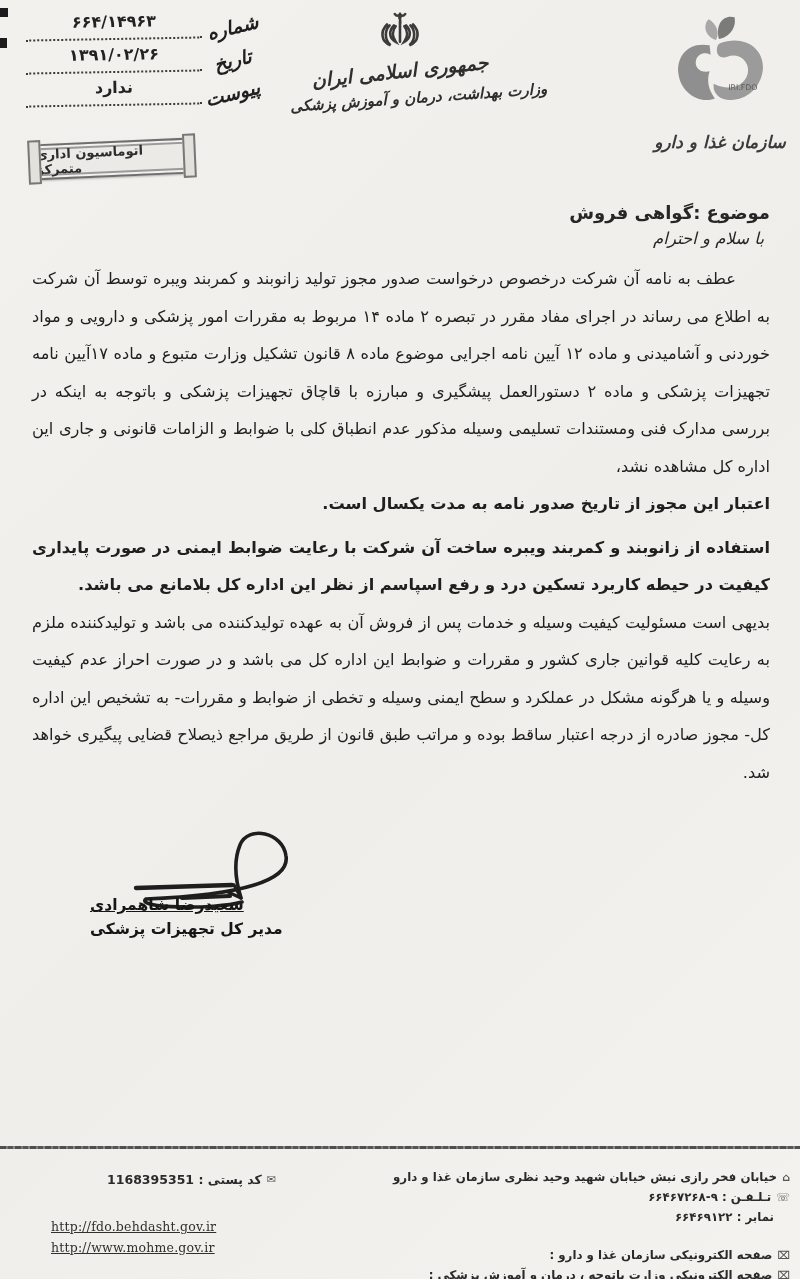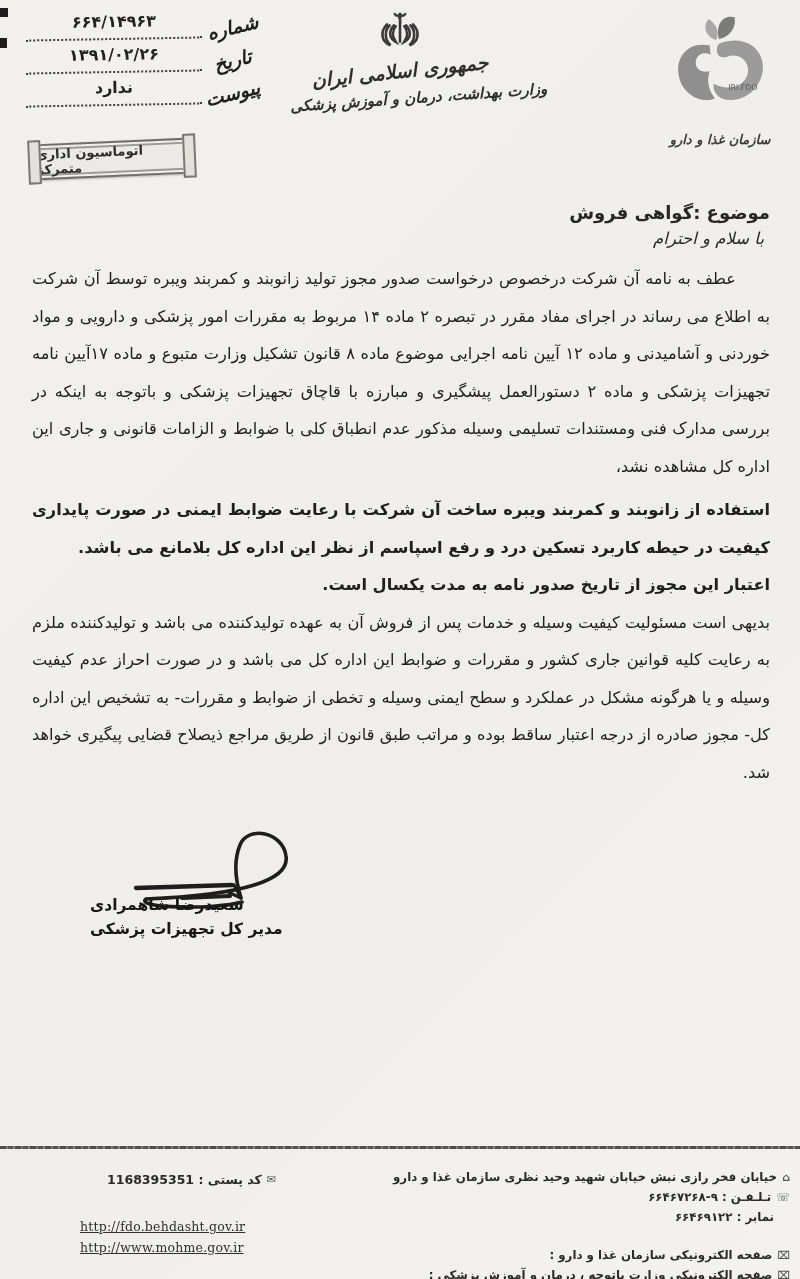--- a/index.html
+++ b/index.html
@@ -56,21 +56,21 @@
   }
   .gov-line2{
     font-family:"DejaVu Serif",serif;font-style:italic;font-weight:bold;
     font-size:15px;color:#2e2e2e;transform:rotate(-4deg);margin-top:8px;white-space:nowrap;
   }
 
   
   .fdo-block{position:absolute;top:10px;left:653px;width:134px;text-align:center;}
   .fdo-caption{
     font-family:"DejaVu Serif",serif;font-style:italic;font-weight:bold;
-    font-size:13px;color:#3b3b3b;margin-top:14px;
+    font-size:17px;color:#3b3b3b;margin-top:14px;
   }
 
   
   .letter-body{
     position:absolute;top:202px;right:30px;left:32px;
     direction:rtl;text-align:right;
   }
   .addressee{font-size:17.5px;font-weight:bold;margin:0 0 30px 0;}
   .subject{font-size:18px;font-weight:bold;margin:0 0 6px 0;}
   .greeting{
@@ -81,39 +81,39 @@
   .para.indent{text-indent:34px;}
   .para.bold{font-weight:bold;}
   .p2{margin-top:6px;}
   .p3{margin-top:0;}
 
   
   .signature-block{position:absolute;top:812px;left:66px;width:250px;}
   .signature-svg{position:absolute;top:0;left:28px;}
   .sig-name{
     position:absolute;top:84px;left:24px;width:220px;
-    direction:rtl;text-align:left;font-size:15.5px;font-weight:bold;color:#161616;
+    direction:rtl;text-align:left;font-size:15.5px;font-weight:bold;color:#161616;text-decoration:underline;
   }
   .sig-title{
     position:absolute;top:108px;left:24px;width:226px;
     direction:rtl;text-align:left;font-size:15.5px;font-weight:bold;color:#161616;
   }
 
   
   .separator{
     position:absolute;top:1146px;left:0;width:800px;height:3px;
     background:repeating-linear-gradient(90deg,#3d3d3d 0 6px,#6f6f6f 6px 8px,#454545 8px 13px,#7d7d7d 13px 15px);
     opacity:.9;
   }
 
   
   .footer-left{position:absolute;top:1172px;left:36px;width:240px;}
   .postal-row{direction:rtl;display:flex;align-items:center;gap:5px;font-size:12.5px;font-weight:bold;color:#2a2a2a;}
   .footer-icon{font-size:11px;color:#555;flex:0 0 auto;}
-  .urls{margin-top:32px;margin-left:44px;}
+  .urls{margin-top:32px;margin-left:15px;}
   .url-line{
     font-family:"DejaVu Serif",serif;font-size:12.5px;color:#30302f;
     text-decoration:underline;margin-bottom:6px;letter-spacing:.2px;
   }
 
   .footer-right{position:absolute;top:1170px;left:418px;width:372px;direction:rtl;}
   .fr-row{display:flex;align-items:center;gap:5px;justify-content:flex-start;
     font-size:11.8px;font-weight:bold;color:#2a2a2a;margin-bottom:6px;white-space:nowrap;}
   .fr-row.fax{padding-right:16px;margin-bottom:24px;}
 </style>
@@ -168,22 +168,22 @@
       <path d="M46 29 C36 26 33 15 39 9 C47 13 50 23 46 29 Z" fill="#a8a8a8"></path>
       <text x="58" y="77" font-size="7.5" fill="#5a5a5a" font-family="DejaVu Sans, sans-serif">IRI.FDO</text>
     </svg>
     <div class="fdo-caption">سازمان غذا و دارو</div>
   </div>
 
   <div class="letter-body">
     <div class="subject">موضوع :گواهی فروش</div>
     <div class="greeting">با سلام و احترام</div>
     <p class="para indent">عطف به نامه آن شرکت درخصوص درخواست صدور مجوز تولید زانوبند و کمربند ویبره توسط آن شرکت به اطلاع می رساند در اجرای مفاد مقرر در تبصره ۲ ماده ۱۴ مربوط به مقررات امور پزشکی و دارویی و مواد خوردنی و آشامیدنی و ماده ۱۲ آیین نامه اجرایی موضوع ماده ۸ قانون تشکیل وزارت متبوع و ماده ۱۷آیین نامه تجهیزات پزشکی و ماده ۲ دستورالعمل پیشگیری و مبارزه با قاچاق تجهیزات پزشکی و باتوجه به اینکه در بررسی مدارک فنی ومستندات تسلیمی وسیله مذکور عدم انطباق کلی با ضوابط و الزامات قانونی و جاری این اداره کل مشاهده نشد،</p>
+    <p class="para bold p3">اعتبار این مجوز از تاریخ صدور نامه به مدت یکسال است.</p>
     <p class="para bold p2">استفاده از زانوبند و کمربند ویبره ساخت آن شرکت با رعایت ضوابط ایمنی در صورت پایداری کیفیت در حیطه کاربرد تسکین درد و رفع اسپاسم از نظر این اداره کل بلامانع می باشد.</p>
-    <p class="para bold p3">اعتبار این مجوز از تاریخ صدور نامه به مدت یکسال است.</p>
     <p class="para">بدیهی است مسئولیت کیفیت وسیله و خدمات پس از فروش آن به عهده تولیدکننده می باشد و تولیدکننده ملزم به رعایت کلیه قوانین جاری کشور و مقررات و ضوابط این اداره کل می باشد و در صورت احراز عدم کیفیت وسیله و یا هرگونه مشکل در عملکرد و سطح ایمنی وسیله و تخطی از ضوابط و مقررات- به تشخیص این اداره کل- مجوز صادره از درجه اعتبار ساقط بوده و مراتب طبق قانون از طریق مراجع ذیصلاح قضایی پیگیری خواهد شد.</p>
   </div>
 
   <div class="signature-block">
     <svg class="signature-svg" width="230" height="110" viewBox="0 0 230 110">
       <g fill="none" stroke="#1e1e1e" stroke-linecap="round">
         <path d="M148 90 C120 98 40 96 52 87 C150 83 196 68 192 44 C189 20 154 13 146 33 C139 50 142 70 147 86" stroke-width="3.6"></path>
         <path d="M147 86 l-7 -13 m7 13 l-13 -6" stroke-width="3.2"></path>
         <path d="M42 76 l96 -3" stroke-width="4.4"></path>
         <path d="M88 86 l48 -2" stroke-width="4.2"></path>

